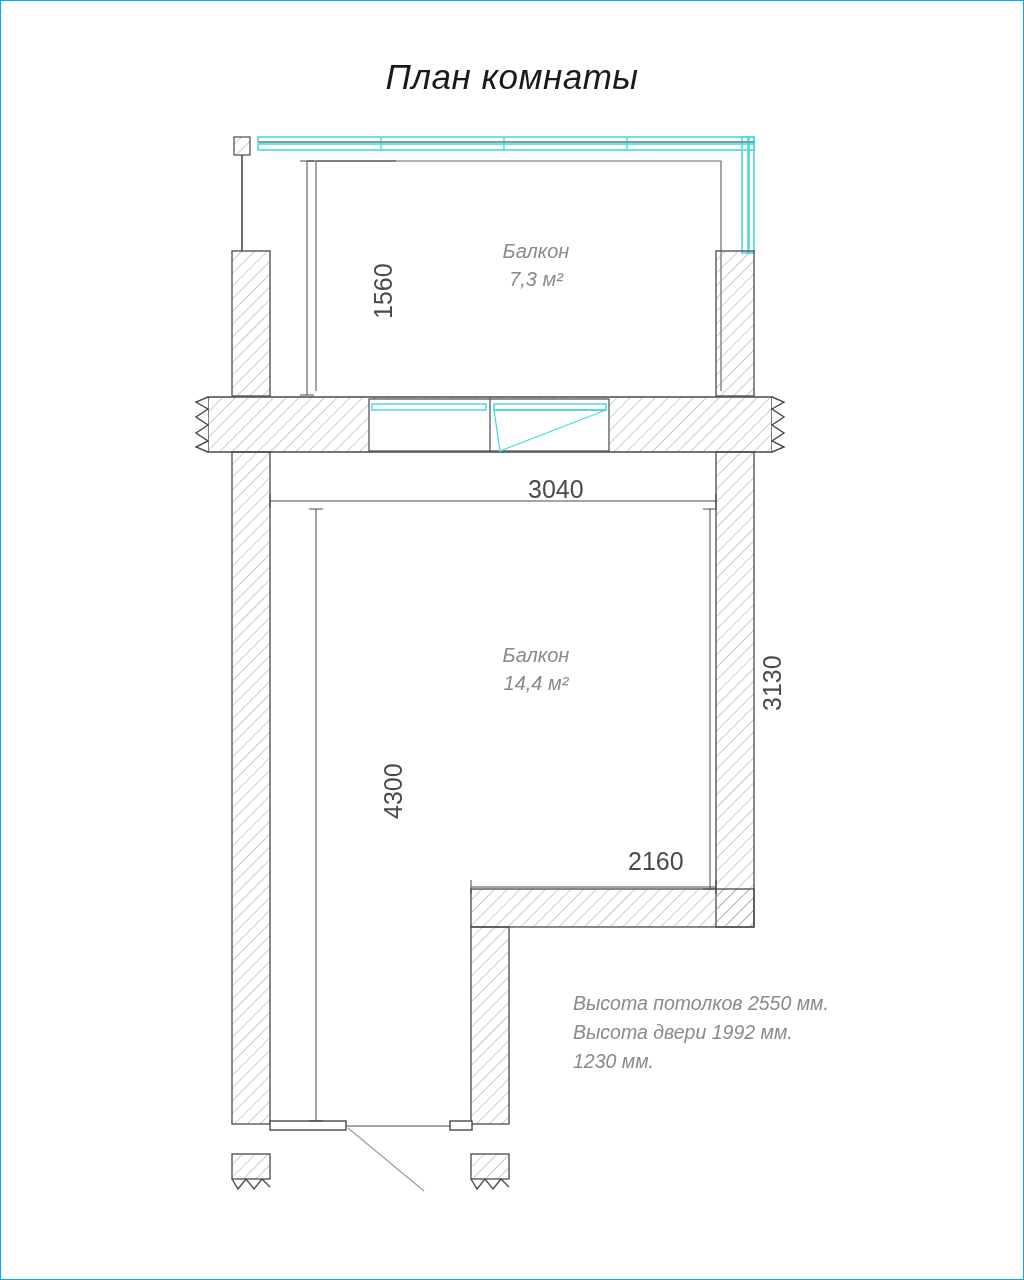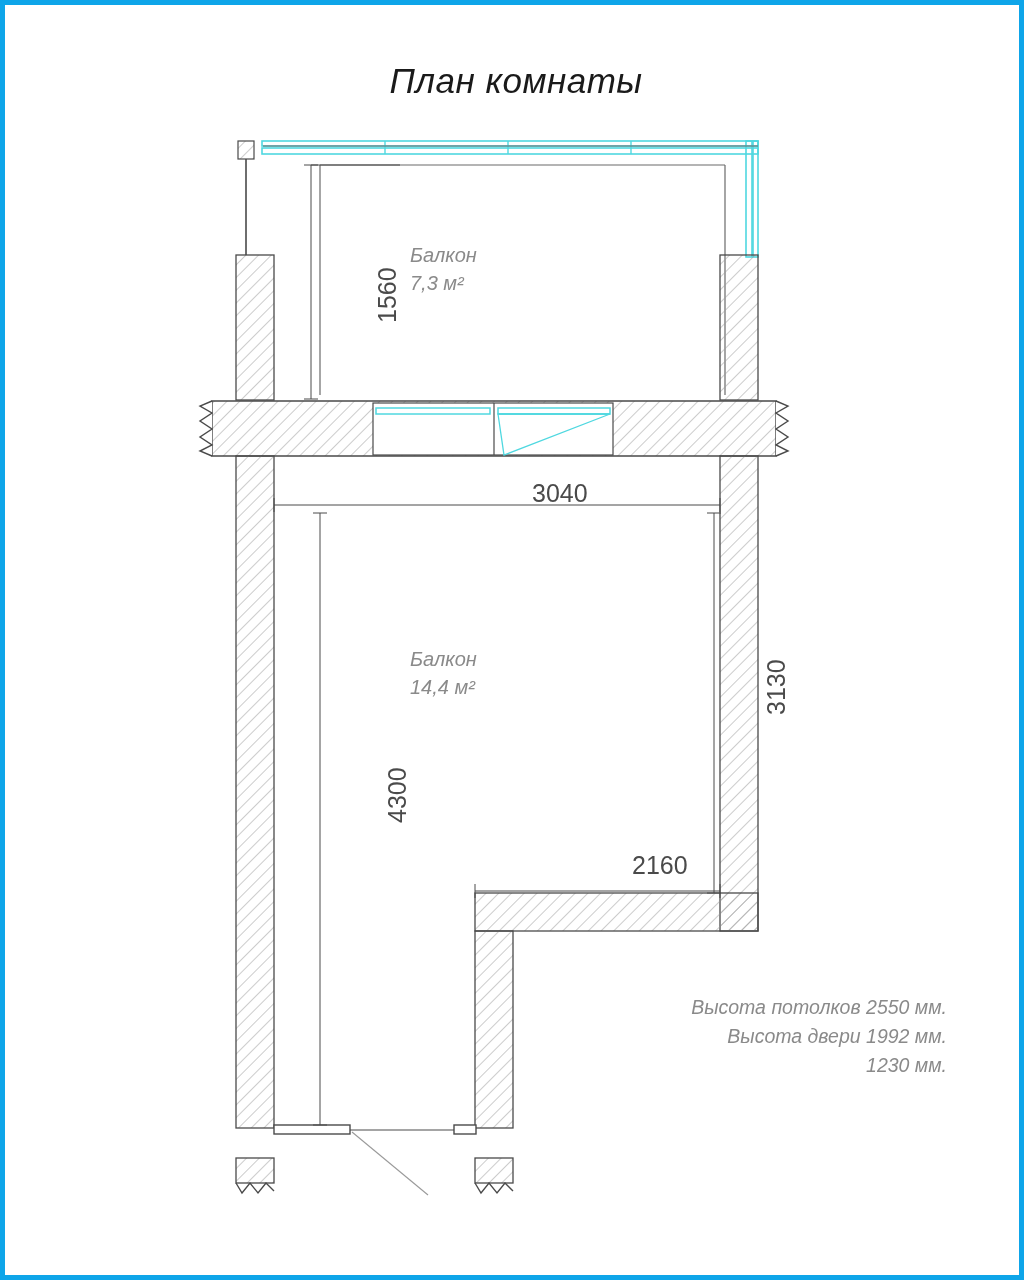--- a/index.html
+++ b/index.html
@@ -12,21 +12,21 @@
     height: 1280px;
     font-family: "Liberation Sans", sans-serif;
     overflow: hidden;
   }
   #page {
     position: relative;
     width: 1024px;
     height: 1280px;
     background: #ffffff;
     box-sizing: border-box;
-    border: 5px solid #0ea5e9;
+    border: 1px solid #0ea5e9;
   }
   #sheet {
     position: absolute;
     left: 75px;
     top: 8px;
     width: 872px;
     height: 1262px;
     background: #ffffff;
   }
   #plan-title {
@@ -50,23 +50,24 @@
     position: absolute;
     left: 497px;
     top: 980px;
     width: 370px;
     font-size: 19.5px;
     font-style: italic;
     color: #8a8a8a;
     line-height: 29px;
     font-family: "Liberation Sans", sans-serif;
   }
-  .note-line { white-space: nowrap; text-align: right; }
+  .note-line { white-space: nowrap; }
   .room-label {
     position: absolute;
+    text-align: center;
     font-size: 20px;
     font-style: italic;
     color: #8a8a8a;
     font-family: "Liberation Sans", sans-serif;
     line-height: 28px;
   }
   #balcony-label { left: 330px; top: 228px; width: 260px; }
   #room-label { left: 330px; top: 632px; width: 260px; }
   .dim-text {
     position: absolute;

